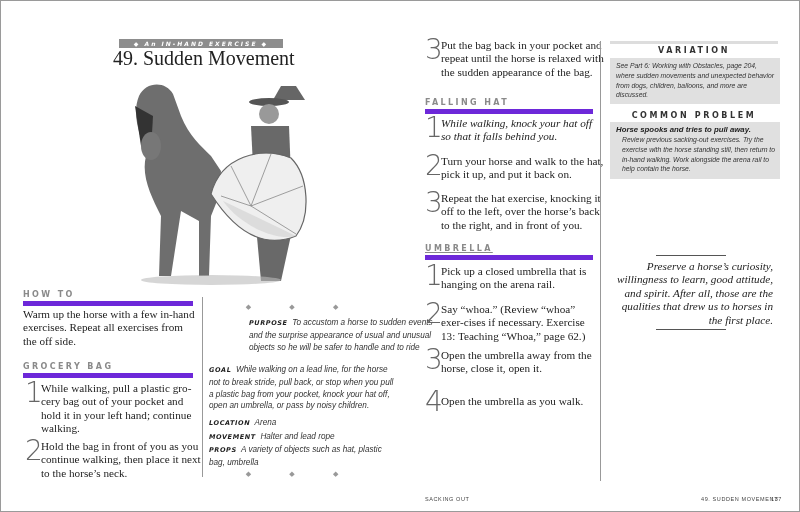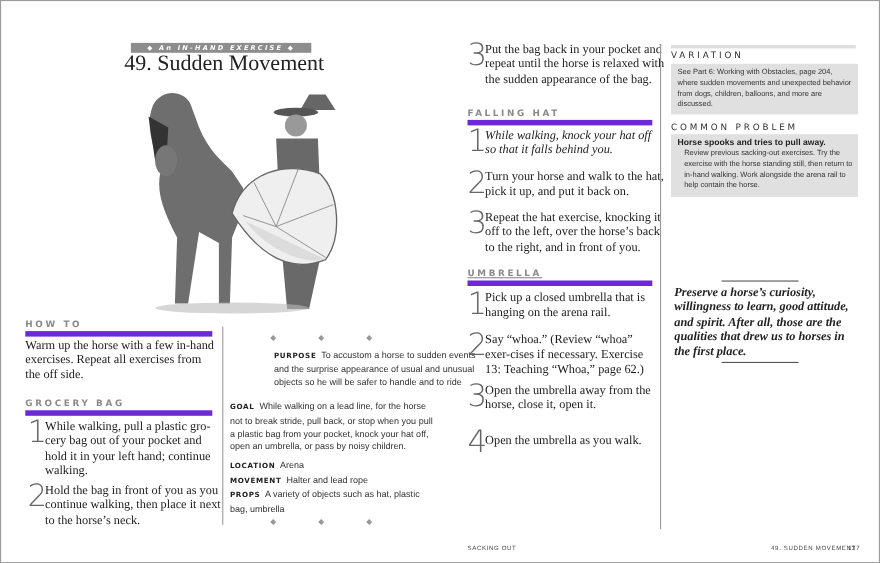--- a/index.html
+++ b/index.html
@@ -21,29 +21,29 @@
       color: #8a8a8a; border-bottom: 5px solid #6d28d9; padding-bottom: 2px;
     }
     .body-serif { font-family: "Liberation Serif", serif; font-size: 11.2px; line-height: 13.4px; color: #1c1c1c; }
     .step { position: absolute; }
     .step .num {
       position: absolute; left: 0; top: -4px; font-family: "DejaVu Sans", sans-serif; font-weight: 200;
       font-size: 28px; color: #666; line-height: 30px;
     }
     .step .txt { position: absolute; left: 16px; top: 0; font-family: "Liberation Serif", serif; font-size: 11.2px; line-height: 13.4px; color: #1c1c1c; }
     .vrule { position: absolute; width: 1px; background: #999; }
-    .sans-small { font-family: "Liberation Sans", sans-serif; font-size: 8.2px; line-height: 11.8px; color: #333; }
+    .sans-small { font-family: "Liberation Sans", sans-serif; font-size: 8.2px; line-height: 11.8px; color: #333; font-style: italic; }
     .lbl { font-weight: bold; font-family: "DejaVu Sans", sans-serif; font-size: 6.5px; letter-spacing: 0.6px; color: #222; }
     .diamonds { font-size: 7px; color: #999; letter-spacing: 18px; font-family: "DejaVu Sans", sans-serif; text-align: center; }
     .sidebox-head {
-      font-family: "DejaVu Sans", sans-serif; font-weight: normal; font-size: 8px; letter-spacing: 2.6px;
-      color: #333;
+      font-family: "DejaVu Sans", sans-serif; font-weight: bold; font-size: 8px; letter-spacing: 2.6px;
+      text-align: center; color: #333;
     }
     .greybox { background: #e0e0e0; }
-    .quote { font-family: "Liberation Serif", serif; font-style: italic; font-size: 11.2px; line-height: 13.4px; text-align: left; color: #222; font-weight: bold; }
+    .quote { font-family: "Liberation Serif", serif; font-style: italic; font-size: 11.2px; line-height: 13.4px; text-align: right; color: #222; }
     .footer { font-family: "Liberation Sans", sans-serif; font-size: 5.5px; letter-spacing: 0.6px; color: #444; }
   </style>
 </head>
 <body>
 
 <div class="abs kicker">◆ An IN-HAND EXERCISE ◆</div>
 <div class="abs title">49. Sudden Movement</div>
 
 <div class="abs illus">
   <svg width="200" height="210" viewBox="0 0 200 210">

